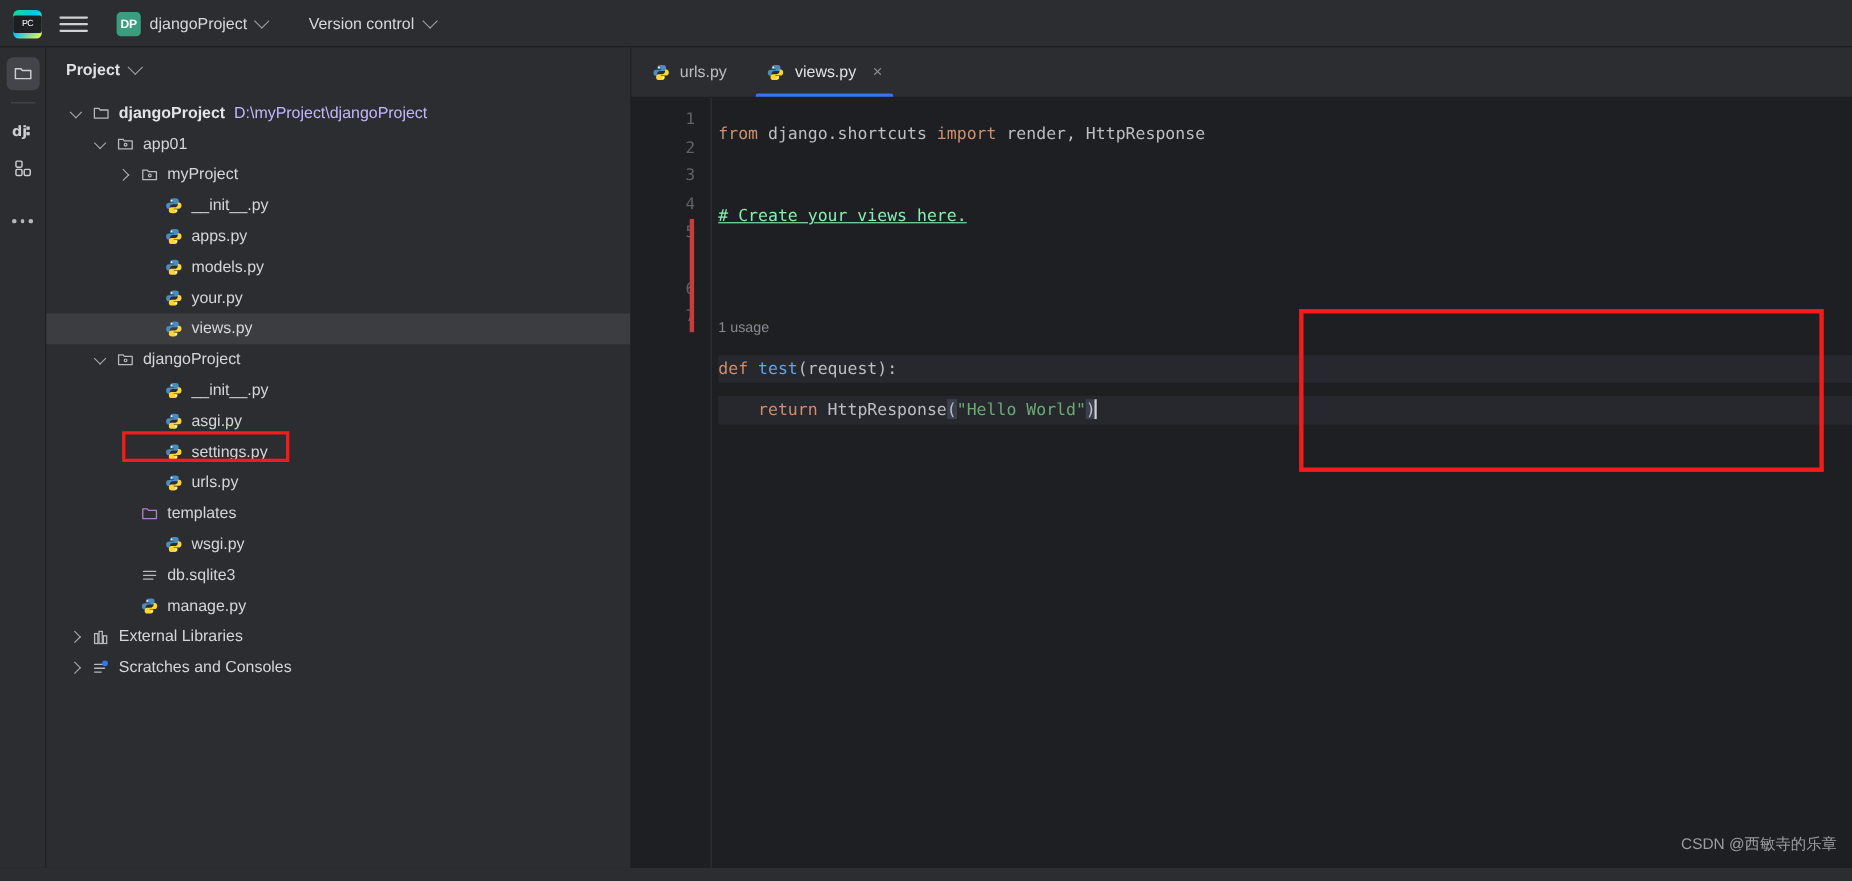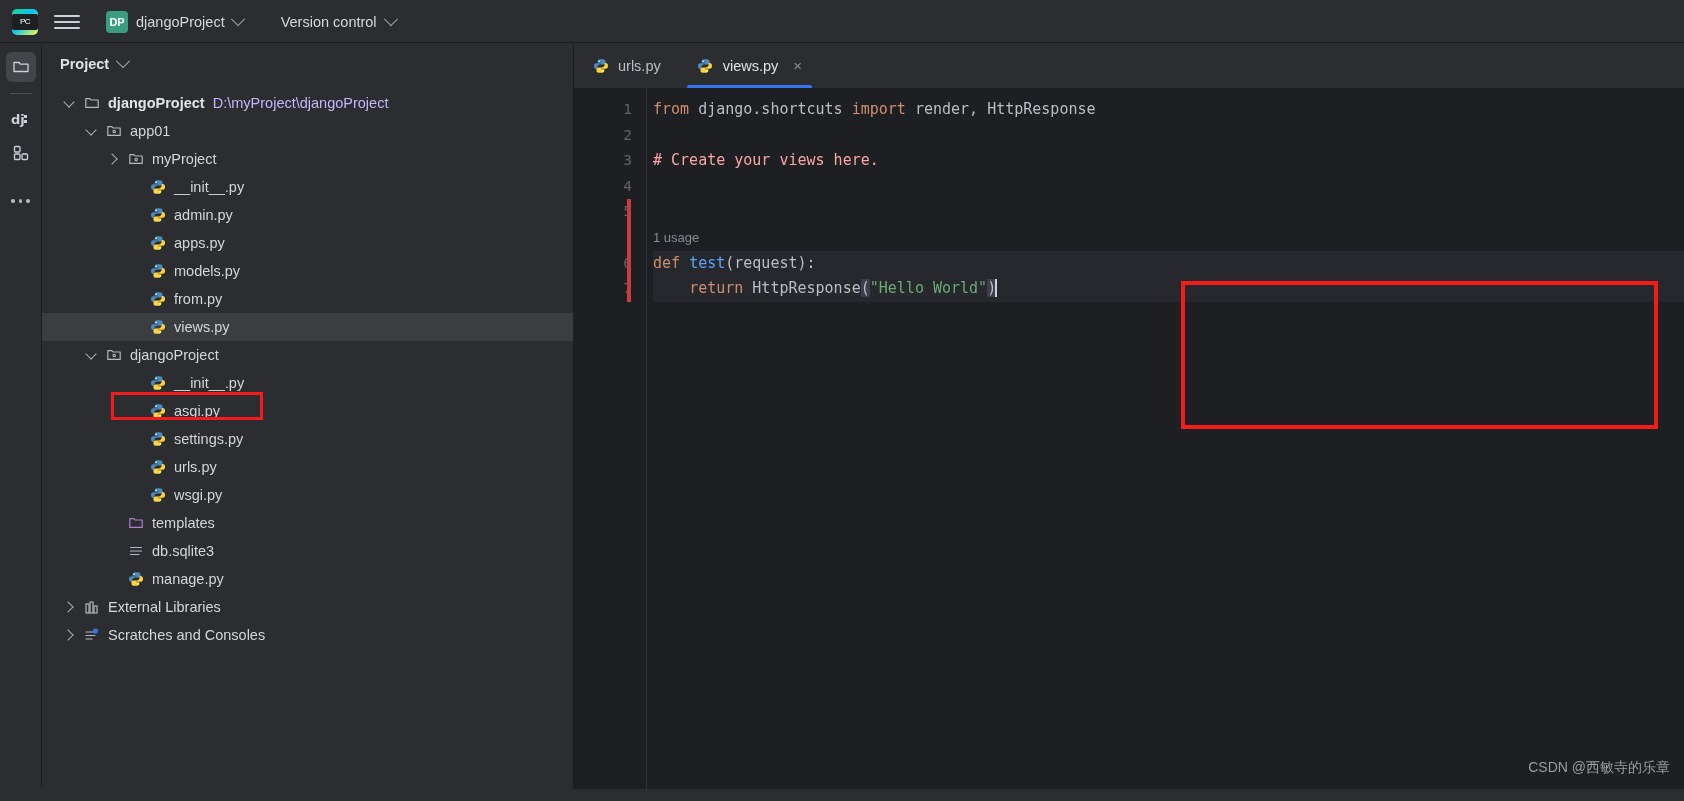--- a/index.html
+++ b/index.html
@@ -298,35 +298,36 @@
     padding-top: 8px;
     font-family: "DejaVu Sans Mono", monospace;
     font-size: 15px;
     border-left: 1px solid #313438;
     padding-left: 6px;
   }
   .cl {
     height: 25.6px;
     line-height: 25.6px;
     white-space: pre;
+    margin-top: 12px;
   }
   .cl.hl { background: #26282e; }
   .usage {
     height: 25.6px;
     line-height: 25.6px;
     white-space: pre;
     font-family: "Liberation Sans", sans-serif;
     font-size: 13px;
     color: #868a91;
   }
   .kw   { color: #cf8e6d; }
   .fn   { color: #56a8f5; }
   .cls  { color: #bcbec4; }
   .plain{ color: #bcbec4; }
-  .cmt  { color: #fca5a5; }
+  .cmt  { color: #86efac; text-decoration: underline; }
   .str  { color: #6aab73; }
   .ident{ color: #bcbec4; }
   .mod  { color: #bcbec4; }
   .paren-hl { background: #3a3f4b; }
   .caret {
     display: inline-block;
     width: 2px;
     height: 18px;
     background: #cdd0d4;
     vertical-align: -4px;
@@ -492,35 +493,20 @@
             <span class="gap8"></span>
             <span class="ico">
               <svg width="16" height="16" viewBox="0 0 16 16">
                 <path d="M7.9 1.2c-1.9 0-3.2.6-3.2 2.1v1.5h3.4v.5H3.5C2 5.3 1 6.2 1 8.1c0 1.9.9 2.8 2.3 2.8h1.1V9.2c0-1.5 1.3-2.6 2.8-2.6h3.1c1.3 0 2.2-.9 2.2-2.1V3.3c0-1.4-1.1-2.1-2.7-2.1H7.9z" fill="#4b8bbe"></path>
                 <circle cx="6" cy="3.3" r=".8" fill="#fff"></circle>
                 <path d="M8.1 14.8c1.9 0 3.2-.6 3.2-2.1v-1.5H7.9v-.5h4.6c1.5 0 2.5-.9 2.5-2.8 0-1.9-.9-2.8-2.3-2.8h-1.1v1.7c0 1.5-1.3 2.6-2.8 2.6H5.7c-1.3 0-2.2.9-2.2 2.1v1.2c0 1.4 1.1 2.1 2.7 2.1h1.9z" fill="#ffd43b"></path>
                 <circle cx="10" cy="12.7" r=".8" fill="#fff"></circle>
               </svg>
             </span>
             <span class="gap8"></span>
-            <span class="label">admin.py</span>
-          </div>
-          <div class="row">
-            <span style="width: 88px; flex: 0 0 auto;"></span>
-            <span class="twisty none"></span>
-            <span class="gap8"></span>
-            <span class="ico">
-              <svg width="16" height="16" viewBox="0 0 16 16">
-                <path d="M7.9 1.2c-1.9 0-3.2.6-3.2 2.1v1.5h3.4v.5H3.5C2 5.3 1 6.2 1 8.1c0 1.9.9 2.8 2.3 2.8h1.1V9.2c0-1.5 1.3-2.6 2.8-2.6h3.1c1.3 0 2.2-.9 2.2-2.1V3.3c0-1.4-1.1-2.1-2.7-2.1H7.9z" fill="#4b8bbe"></path>
-                <circle cx="6" cy="3.3" r=".8" fill="#fff"></circle>
-                <path d="M8.1 14.8c1.9 0 3.2-.6 3.2-2.1v-1.5H7.9v-.5h4.6c1.5 0 2.5-.9 2.5-2.8 0-1.9-.9-2.8-2.3-2.8h-1.1v1.7c0 1.5-1.3 2.6-2.8 2.6H5.7c-1.3 0-2.2.9-2.2 2.1v1.2c0 1.4 1.1 2.1 2.7 2.1h1.9z" fill="#ffd43b"></path>
-                <circle cx="10" cy="12.7" r=".8" fill="#fff"></circle>
-              </svg>
-            </span>
-            <span class="gap8"></span>
             <span class="label">apps.py</span>
           </div>
           <div class="row">
             <span style="width: 88px; flex: 0 0 auto;"></span>
             <span class="twisty none"></span>
             <span class="gap8"></span>
             <span class="ico">
               <svg width="16" height="16" viewBox="0 0 16 16">
                 <path d="M7.9 1.2c-1.9 0-3.2.6-3.2 2.1v1.5h3.4v.5H3.5C2 5.3 1 6.2 1 8.1c0 1.9.9 2.8 2.3 2.8h1.1V9.2c0-1.5 1.3-2.6 2.8-2.6h3.1c1.3 0 2.2-.9 2.2-2.1V3.3c0-1.4-1.1-2.1-2.7-2.1H7.9z" fill="#4b8bbe"></path>
                 <circle cx="6" cy="3.3" r=".8" fill="#fff"></circle>
@@ -537,21 +523,21 @@
             <span class="gap8"></span>
             <span class="ico">
               <svg width="16" height="16" viewBox="0 0 16 16">
                 <path d="M7.9 1.2c-1.9 0-3.2.6-3.2 2.1v1.5h3.4v.5H3.5C2 5.3 1 6.2 1 8.1c0 1.9.9 2.8 2.3 2.8h1.1V9.2c0-1.5 1.3-2.6 2.8-2.6h3.1c1.3 0 2.2-.9 2.2-2.1V3.3c0-1.4-1.1-2.1-2.7-2.1H7.9z" fill="#4b8bbe"></path>
                 <circle cx="6" cy="3.3" r=".8" fill="#fff"></circle>
                 <path d="M8.1 14.8c1.9 0 3.2-.6 3.2-2.1v-1.5H7.9v-.5h4.6c1.5 0 2.5-.9 2.5-2.8 0-1.9-.9-2.8-2.3-2.8h-1.1v1.7c0 1.5-1.3 2.6-2.8 2.6H5.7c-1.3 0-2.2.9-2.2 2.1v1.2c0 1.4 1.1 2.1 2.7 2.1h1.9z" fill="#ffd43b"></path>
                 <circle cx="10" cy="12.7" r=".8" fill="#fff"></circle>
               </svg>
             </span>
             <span class="gap8"></span>
-            <span class="label">from.py</span>
+            <span class="label">your.py</span>
           </div>
           <div class="row sel-views">
             <span style="width: 88px; flex: 0 0 auto;"></span>
             <span class="twisty none"></span>
             <span class="gap8"></span>
             <span class="ico">
               <svg width="16" height="16" viewBox="0 0 16 16">
                 <path d="M7.9 1.2c-1.9 0-3.2.6-3.2 2.1v1.5h3.4v.5H3.5C2 5.3 1 6.2 1 8.1c0 1.9.9 2.8 2.3 2.8h1.1V9.2c0-1.5 1.3-2.6 2.8-2.6h3.1c1.3 0 2.2-.9 2.2-2.1V3.3c0-1.4-1.1-2.1-2.7-2.1H7.9z" fill="#4b8bbe"></path>
                 <circle cx="6" cy="3.3" r=".8" fill="#fff"></circle>
                 <path d="M8.1 14.8c1.9 0 3.2-.6 3.2-2.1v-1.5H7.9v-.5h4.6c1.5 0 2.5-.9 2.5-2.8 0-1.9-.9-2.8-2.3-2.8h-1.1v1.7c0 1.5-1.3 2.6-2.8 2.6H5.7c-1.3 0-2.2.9-2.2 2.1v1.2c0 1.4 1.1 2.1 2.7 2.1h1.9z" fill="#ffd43b"></path>
@@ -628,45 +614,45 @@
                 <path d="M7.9 1.2c-1.9 0-3.2.6-3.2 2.1v1.5h3.4v.5H3.5C2 5.3 1 6.2 1 8.1c0 1.9.9 2.8 2.3 2.8h1.1V9.2c0-1.5 1.3-2.6 2.8-2.6h3.1c1.3 0 2.2-.9 2.2-2.1V3.3c0-1.4-1.1-2.1-2.7-2.1H7.9z" fill="#4b8bbe"></path>
                 <circle cx="6" cy="3.3" r=".8" fill="#fff"></circle>
                 <path d="M8.1 14.8c1.9 0 3.2-.6 3.2-2.1v-1.5H7.9v-.5h4.6c1.5 0 2.5-.9 2.5-2.8 0-1.9-.9-2.8-2.3-2.8h-1.1v1.7c0 1.5-1.3 2.6-2.8 2.6H5.7c-1.3 0-2.2.9-2.2 2.1v1.2c0 1.4 1.1 2.1 2.7 2.1h1.9z" fill="#ffd43b"></path>
                 <circle cx="10" cy="12.7" r=".8" fill="#fff"></circle>
               </svg>
             </span>
             <span class="gap8"></span>
             <span class="label">urls.py</span>
           </div>
           <div class="row">
+            <span style="width: 66px; flex: 0 0 auto;"></span>
+            <span class="twisty none"></span>
+            <span class="gap8"></span>
+            <span class="ico">
+              <svg width="16" height="16" viewBox="0 0 16 16">
+                <path d="M1.8 3.6h4.1l1.1 1.4h7.2v7.4H1.8z" fill="none" stroke="#b07fd0" stroke-width="1.2" stroke-linejoin="round"></path>
+              </svg>
+            </span>
+            <span class="gap8"></span>
+            <span class="label">templates</span>
+          </div>
+          <div class="row">
             <span style="width: 88px; flex: 0 0 auto;"></span>
             <span class="twisty none"></span>
             <span class="gap8"></span>
             <span class="ico">
               <svg width="16" height="16" viewBox="0 0 16 16">
                 <path d="M7.9 1.2c-1.9 0-3.2.6-3.2 2.1v1.5h3.4v.5H3.5C2 5.3 1 6.2 1 8.1c0 1.9.9 2.8 2.3 2.8h1.1V9.2c0-1.5 1.3-2.6 2.8-2.6h3.1c1.3 0 2.2-.9 2.2-2.1V3.3c0-1.4-1.1-2.1-2.7-2.1H7.9z" fill="#4b8bbe"></path>
                 <circle cx="6" cy="3.3" r=".8" fill="#fff"></circle>
                 <path d="M8.1 14.8c1.9 0 3.2-.6 3.2-2.1v-1.5H7.9v-.5h4.6c1.5 0 2.5-.9 2.5-2.8 0-1.9-.9-2.8-2.3-2.8h-1.1v1.7c0 1.5-1.3 2.6-2.8 2.6H5.7c-1.3 0-2.2.9-2.2 2.1v1.2c0 1.4 1.1 2.1 2.7 2.1h1.9z" fill="#ffd43b"></path>
                 <circle cx="10" cy="12.7" r=".8" fill="#fff"></circle>
               </svg>
             </span>
             <span class="gap8"></span>
             <span class="label">wsgi.py</span>
-          </div>
-          <div class="row">
-            <span style="width: 66px; flex: 0 0 auto;"></span>
-            <span class="twisty none"></span>
-            <span class="gap8"></span>
-            <span class="ico">
-              <svg width="16" height="16" viewBox="0 0 16 16">
-                <path d="M1.8 3.6h4.1l1.1 1.4h7.2v7.4H1.8z" fill="none" stroke="#b07fd0" stroke-width="1.2" stroke-linejoin="round"></path>
-              </svg>
-            </span>
-            <span class="gap8"></span>
-            <span class="label">templates</span>
           </div>
           <div class="row">
             <span style="width: 66px; flex: 0 0 auto;"></span>
             <span class="twisty none"></span>
             <span class="gap8"></span>
             <span class="ico">
               <svg width="16" height="16" viewBox="0 0 16 16">
                 <g stroke="#b7bac0" stroke-width="1.2" stroke-linecap="round">
                   <line x1="2.5" y1="4.5" x2="13.5" y2="4.5"></line>
                   <line x1="2.5" y1="8" x2="13.5" y2="8"></line>

